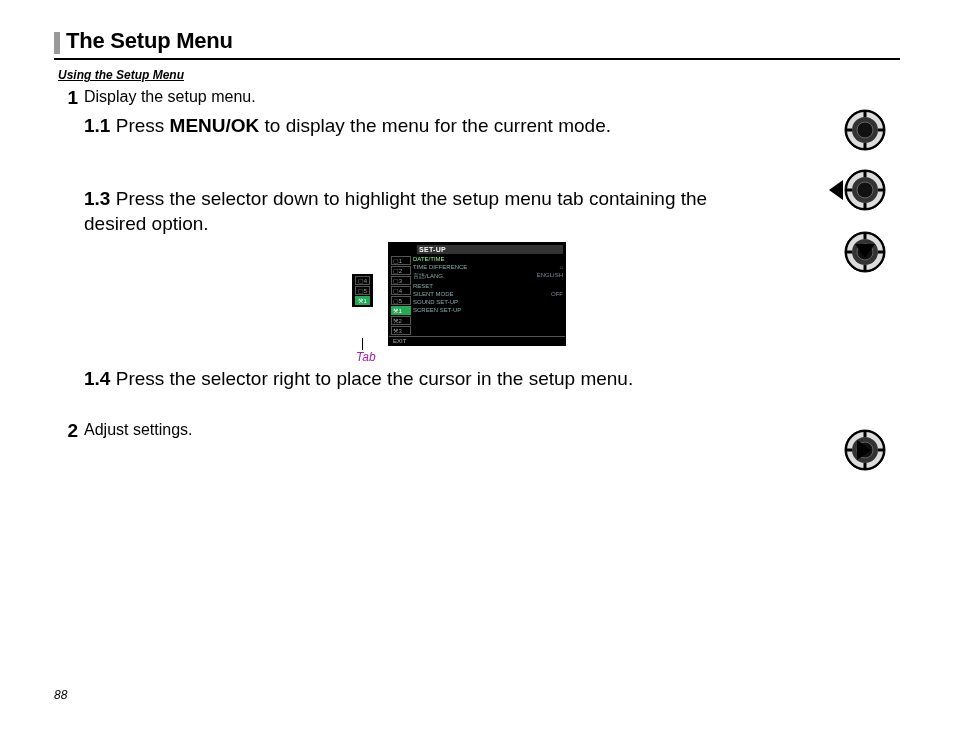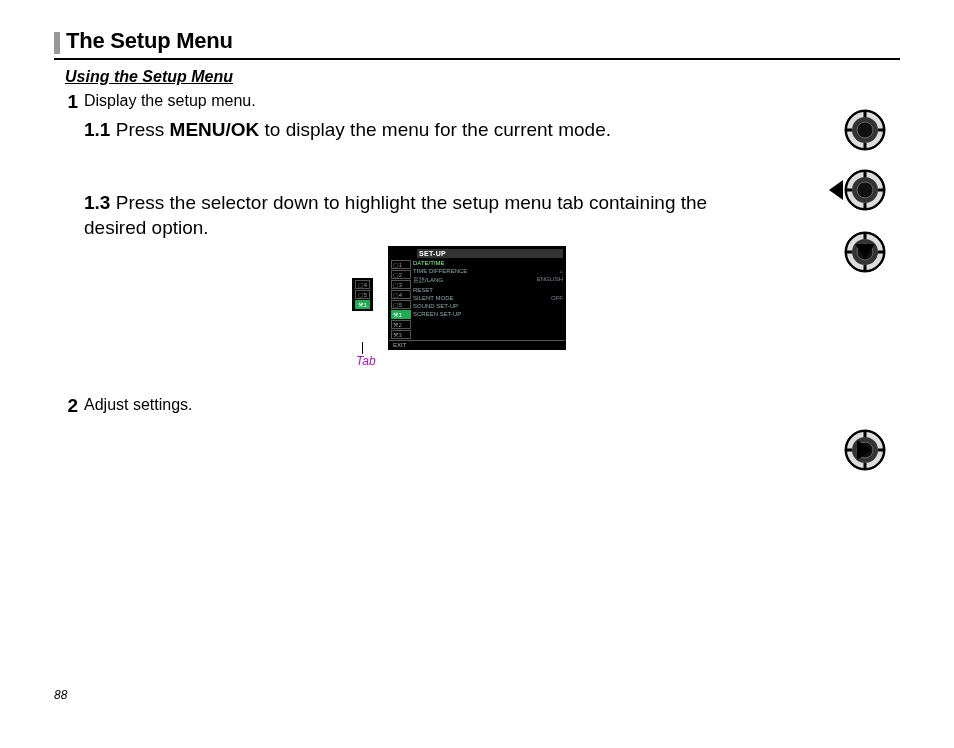--- a/index.html
+++ b/index.html
@@ -1,21 +1,21 @@
 <!DOCTYPE html>
 <html><head>
 <meta charset="utf-8">
 <style>
   html,body{margin:0;padding:0;background:#fff;color:#000;font-family:"Myriad Pro","Segoe UI",Arial,sans-serif}
   .page{width:954px;height:720px;box-sizing:border-box;padding:28px 54px 22px 54px;position:relative}
   .rule{border-top:2px solid #000;margin-top:4px}
   .titlebar{display:flex;align-items:flex-end}
   .titlebar .tick{width:6px;height:22px;background:#999;margin-right:6px}
   .title{font-weight:700;font-size:22px;letter-spacing:-.01em}
-  .subhead{font-style:italic;font-weight:700;text-decoration:underline;font-size:16px;margin:8px 0 4px 11px;font-family:"Segoe UI",Arial,sans-serif}
+  .subhead{font-style:italic;font-weight:700;text-decoration:underline;font-size:12px;margin:8px 0 4px 4px;font-family:"Segoe UI",Arial,sans-serif}
   .row{display:flex;align-items:flex-start;margin-top:2px}
   .num{font-weight:700;font-size:19px;width:24px;text-align:right;margin-right:6px;margin-top:1px}
   .content{flex:1;font-size:16px;line-height:1.35}
   .sub{margin-left:30px;margin-right:130px;font-size:19px;line-height:1.32;margin-top:4px}
   .sub .sn{font-weight:700}
   .b{font-weight:700}
   .just{text-align:justify}
   .pgnum{position:absolute;left:54px;bottom:18px;font-size:12px;font-weight:400;font-style:italic}
   .icon-col{position:absolute;right:60px;width:58px;display:flex;justify-content:center}
   .ctrl{width:44px;height:44px;position:relative}
@@ -141,20 +141,24 @@
             <div><span>SOUND SET-UP</span><span class="r"></span></div>
             <div><span>SCREEN SET-UP</span><span class="r"></span></div>
           </div>
         </div>
         <div class="foot">EXIT</div>
       </div>
     </div>
   </div>
 
   <div style="height:14px"></div>
+  <div class="sub">
+    <span class="sn">1.4</span>
+    <span>Press the selector right to place the cursor in the setup menu.</span>
+  </div>
   <div class="icon-col" style="top:428px">
     <div class="ctrl">
       <svg viewBox="0 0 44 44">
         <circle cx="22" cy="22" r="20" fill="#ddd" stroke="#000"></circle>
         <circle cx="22" cy="22" r="13" fill="#333"></circle>
         <circle cx="22" cy="22" r="8" fill="#111" stroke="#666"></circle>
         <path d="M22 3 L22 9 M22 35 L22 41 M3 22 L9 22 M35 22 L41 22" stroke="#000" stroke-width="3"></path>
         <circle cx="22" cy="22" r="19" fill="none" stroke="#000" stroke-width="2"></circle>
       </svg>
       <svg class="arrow-right" width="16" height="20">

